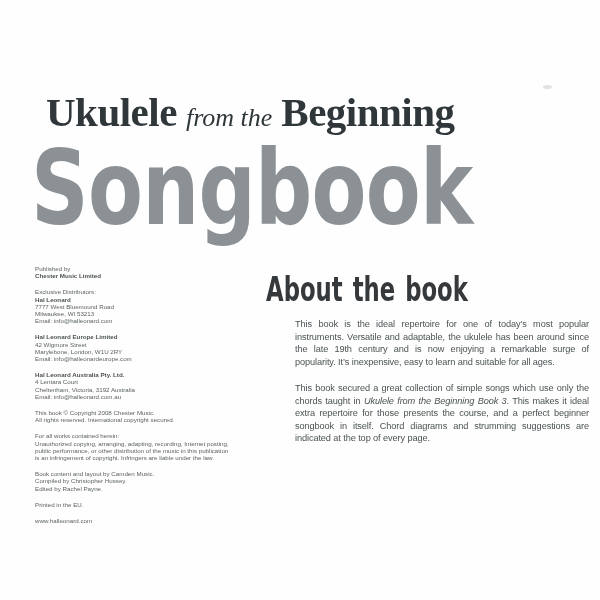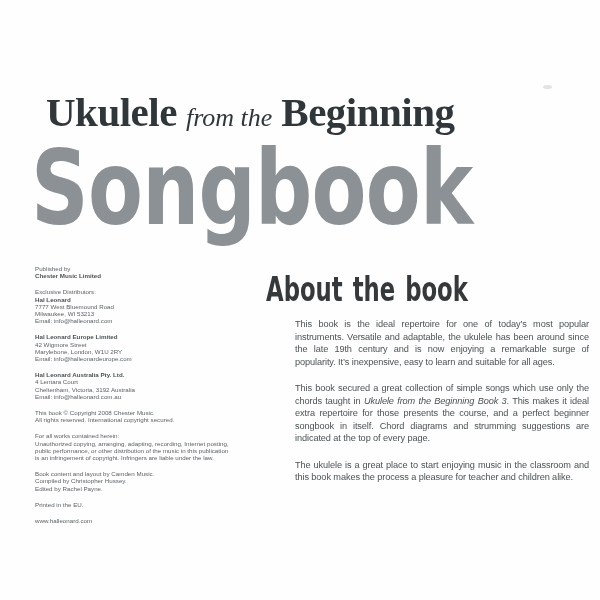--- a/index.html
+++ b/index.html
@@ -184,16 +184,15 @@
       <div class="line">www.halleonard.com</div>
     </div>
 
   </div>
 
   <div class="about-heading">About the book</div>
 
   <div class="about-body">
     <p>This book is the ideal repertoire for one of today’s most popular instruments. Versatile and adaptable, the ukulele has been around since the late 19th century and is now enjoying a remarkable surge of popularity. It’s inexpensive, easy to learn and suitable for all ages.</p>
     <p><span>This book secured a great collection of simple songs which use only the chords taught in </span><span class="ital">Ukulele from the Beginning Book 3</span><span>. This makes it ideal extra repertoire for those presents the course, and a perfect beginner songbook in itself. Chord diagrams and strumming suggestions are indicated at the top of every page.</span></p>
-    <p>The ukulele is a great place to start enjoying music in the classroom and this book makes the process a pleasure for teacher and children alike.</p>
   </div>
 
 </div>
 
 </body></html>

